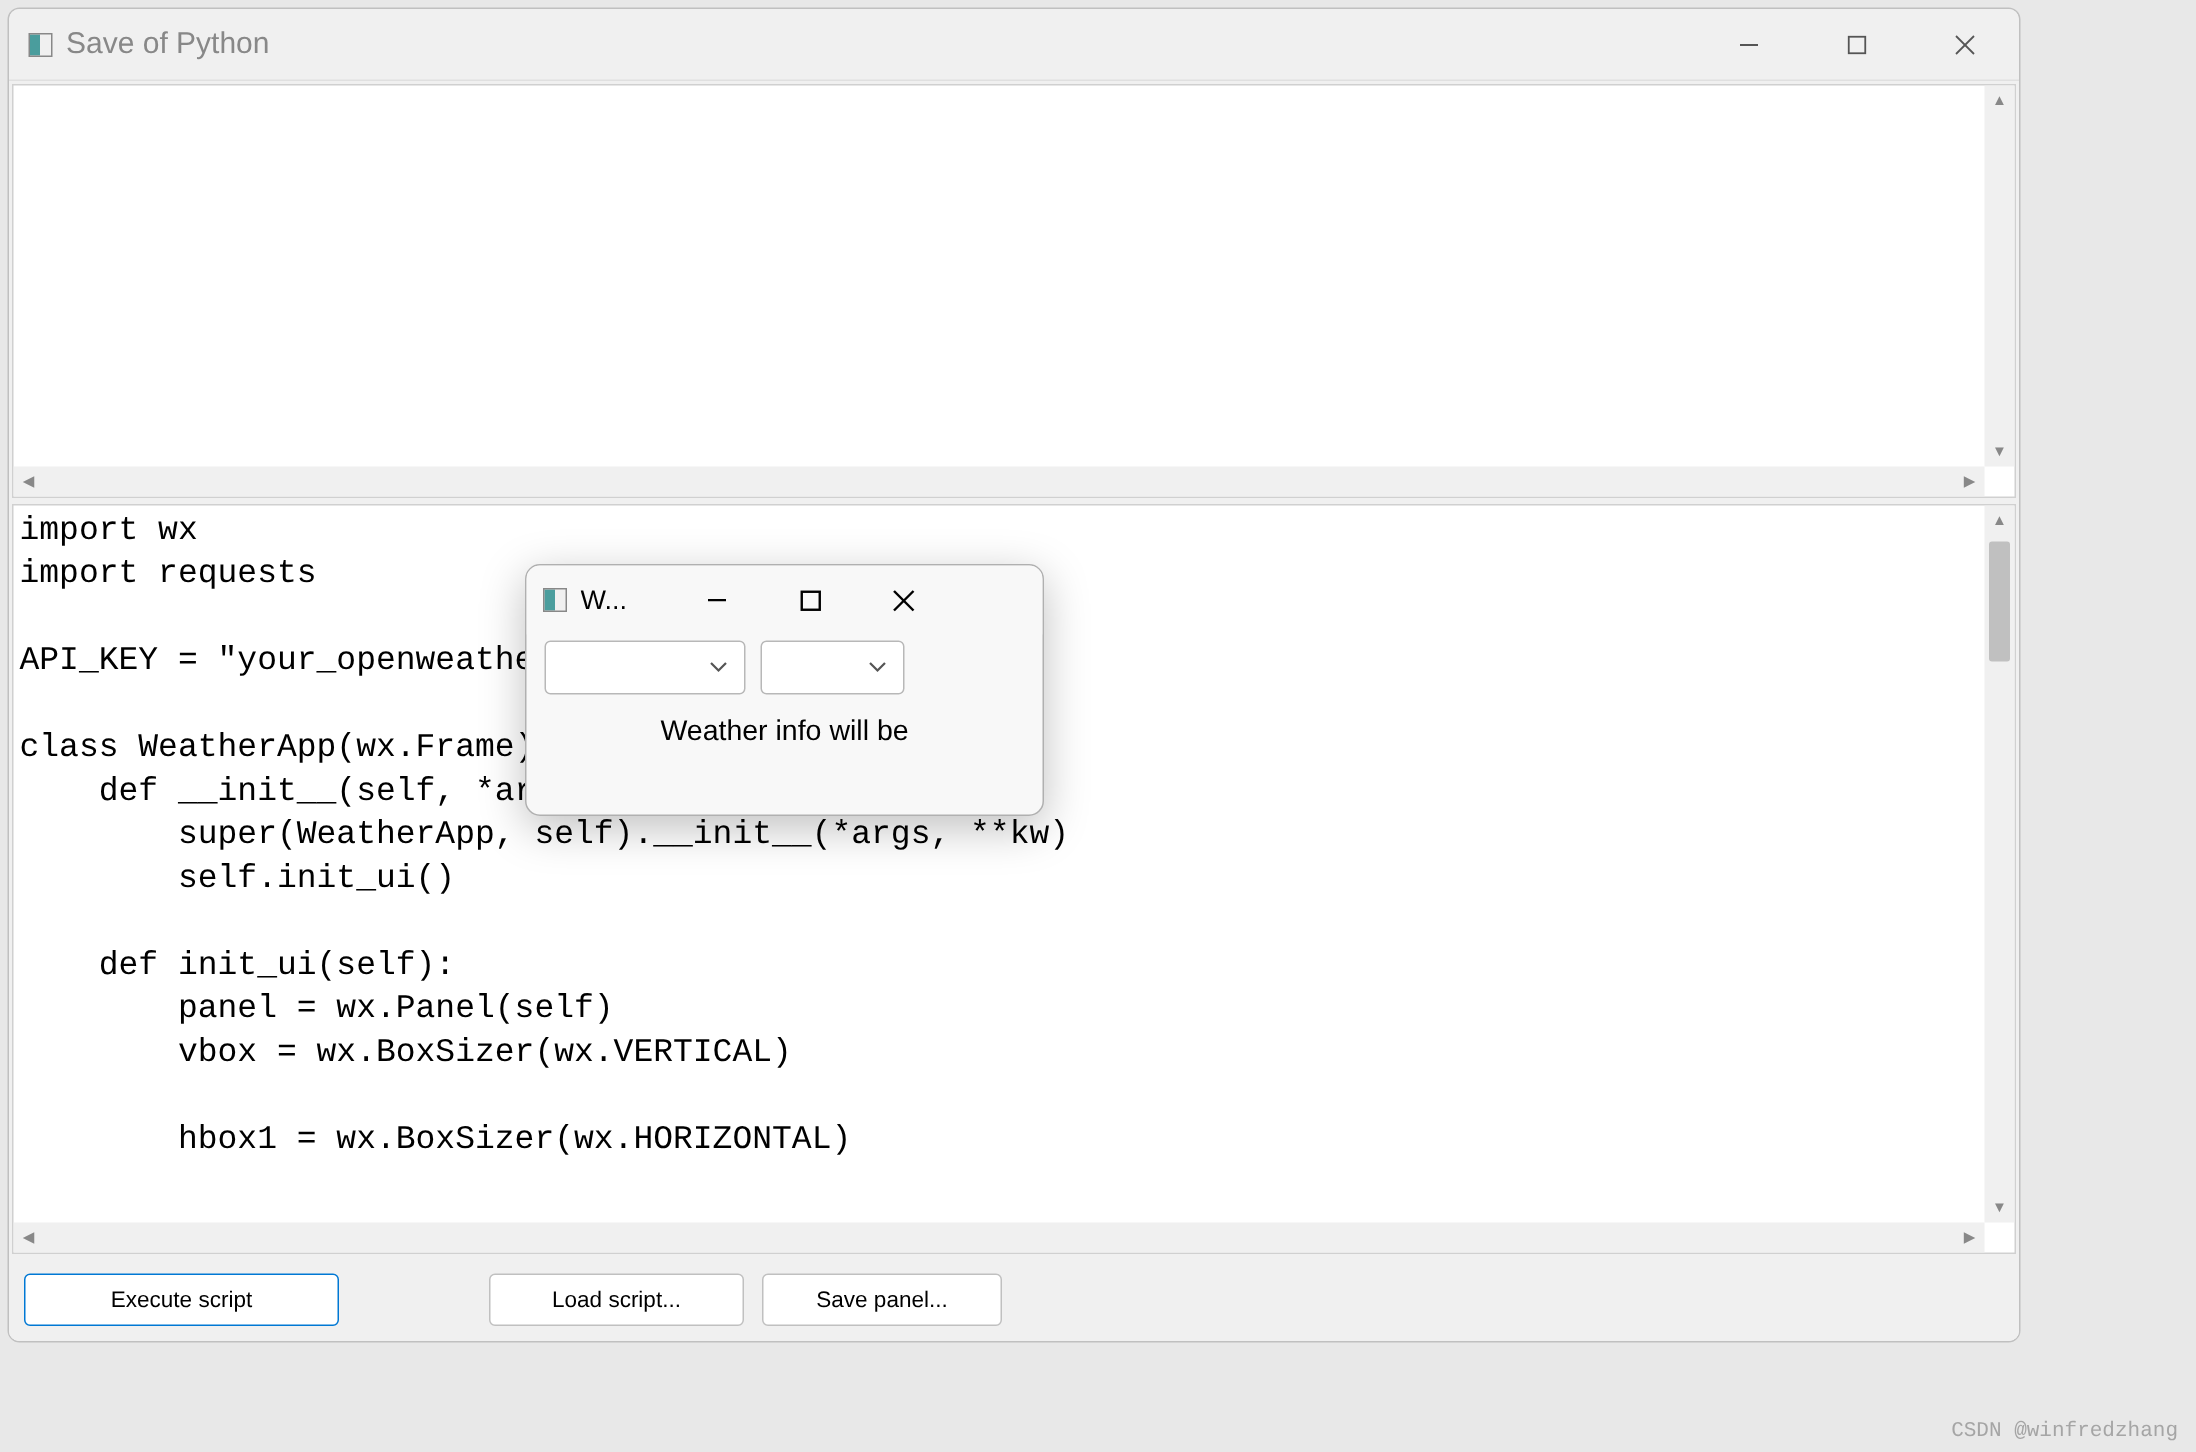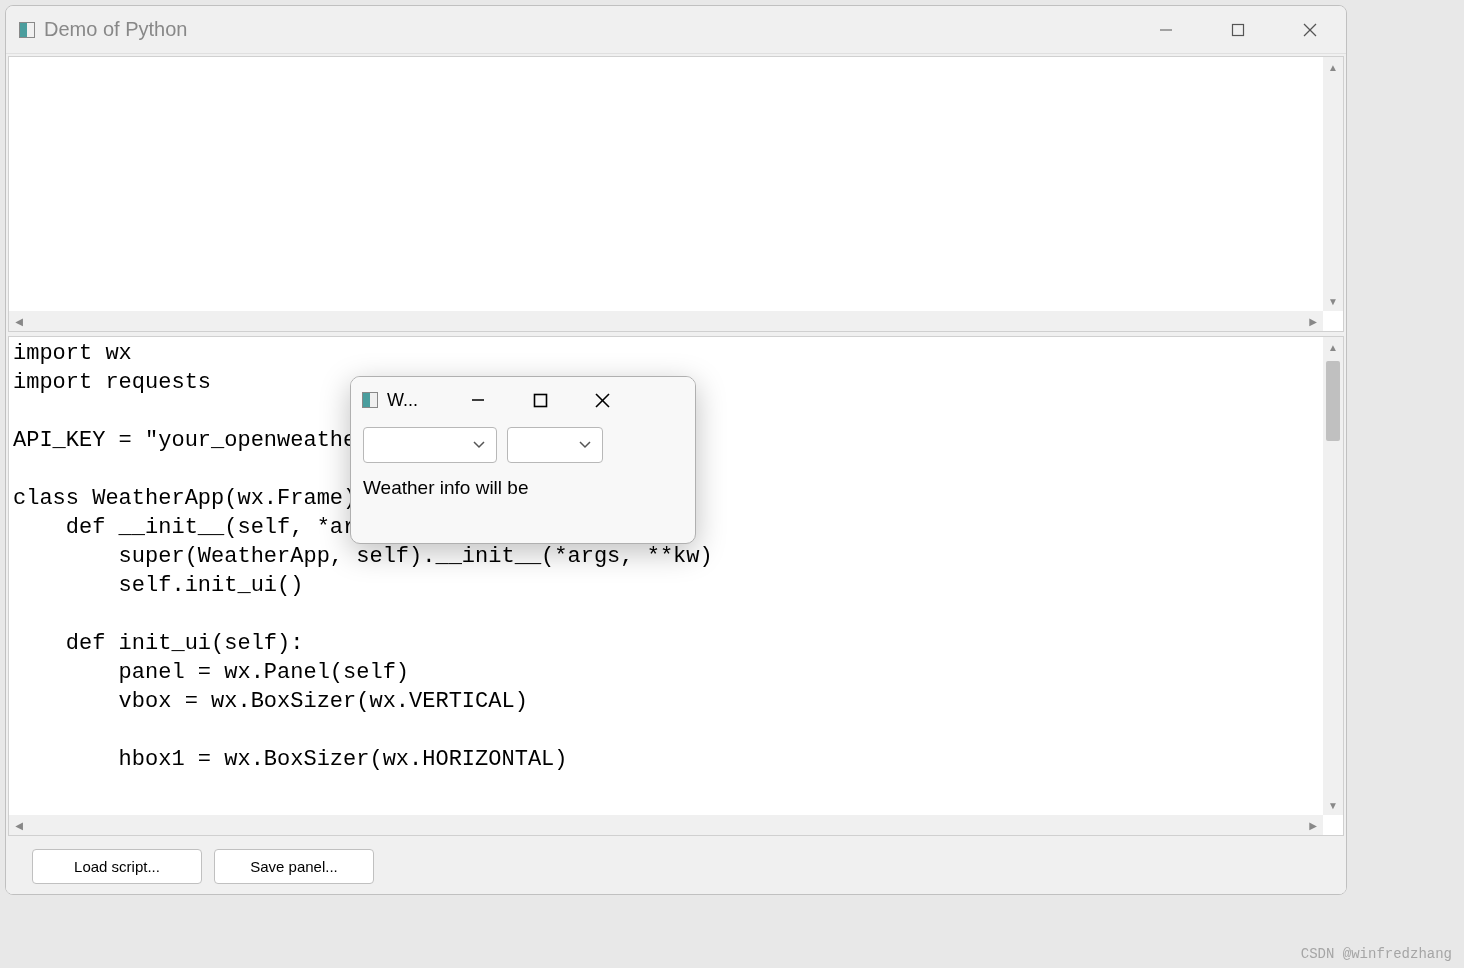--- a/index.html
+++ b/index.html
@@ -160,21 +160,20 @@
       width: 210px;
       text-align: center;
       font-family: "Segoe UI", Arial, sans-serif;
     }
     .action-btn.primary {
       border: 1.5px solid #0078d4;
     }
     .button-group-right {
       display: flex;
       gap: 12px;
-      margin-left: 16px;
     }
     
     .child-window {
       position: absolute;
       top: 376px;
       left: 350px;
       width: 346px;
       height: 168px;
       background: #f8f8f8;
       border: 1px solid #b0b0b0;
@@ -236,41 +235,42 @@
       justify-content: flex-end;
       padding-right: 10px;
       cursor: pointer;
     }
     .dropdown .chevron {
       color: #555;
     }
     .weather-label {
       font-size: 19px;
       color: #000;
+      text-align: center;
       padding: 6px 0;
     }
     .watermark {
       position: absolute;
       bottom: 6px;
       right: 12px;
       font-size: 14px;
       color: rgba(120,120,120,0.6);
       font-family: Liberation Mono, monospace;
     }
     svg { display: block; }
   </style>
 </head>
 <body>
 
 <div class="main-window">
   <div class="titlebar">
     <span class="app-icon">
       <span class="app-icon-inner"></span>
     </span>
-    <span class="title-text">Demo of Python</span>
+    <span class="title-text">Save of Python</span>
     <div class="window-controls">
       <div class="win-btn">
         <svg width="14" height="14" viewBox="0 0 14 14">
             <line x1="1" y1="7" x2="13" y2="7" stroke="currentColor" stroke-width="1.2"></line>
           </svg>
       </div>
       <div class="win-btn">
         <svg width="14" height="14" viewBox="0 0 14 14">
             <rect x="1.5" y="1.5" width="11" height="11" fill="none" stroke="currentColor" stroke-width="1.2"></rect>
           </svg>
@@ -318,20 +318,21 @@
         <div class="thumb" style="top:24px;height:80px"></div>
         <div class="arrow" style="bottom:0">▼</div>
       </div>
       <div class="scrollbar-h">
         <div class="arrow" style="left:0">◀</div>
         <div class="arrow" style="right:0">▶</div>
       </div>
     </div>
 
     <div class="button-bar">
+      <button class="action-btn primary">Execute script</button>
       <div class="button-group-right">
         <button class="action-btn" style="width:170px">Load script...</button>
         <button class="action-btn" style="width:160px">Save panel...</button>
       </div>
     </div>
   </div>
 </div>
 
 <div class="child-window">
   <div class="child-titlebar">

